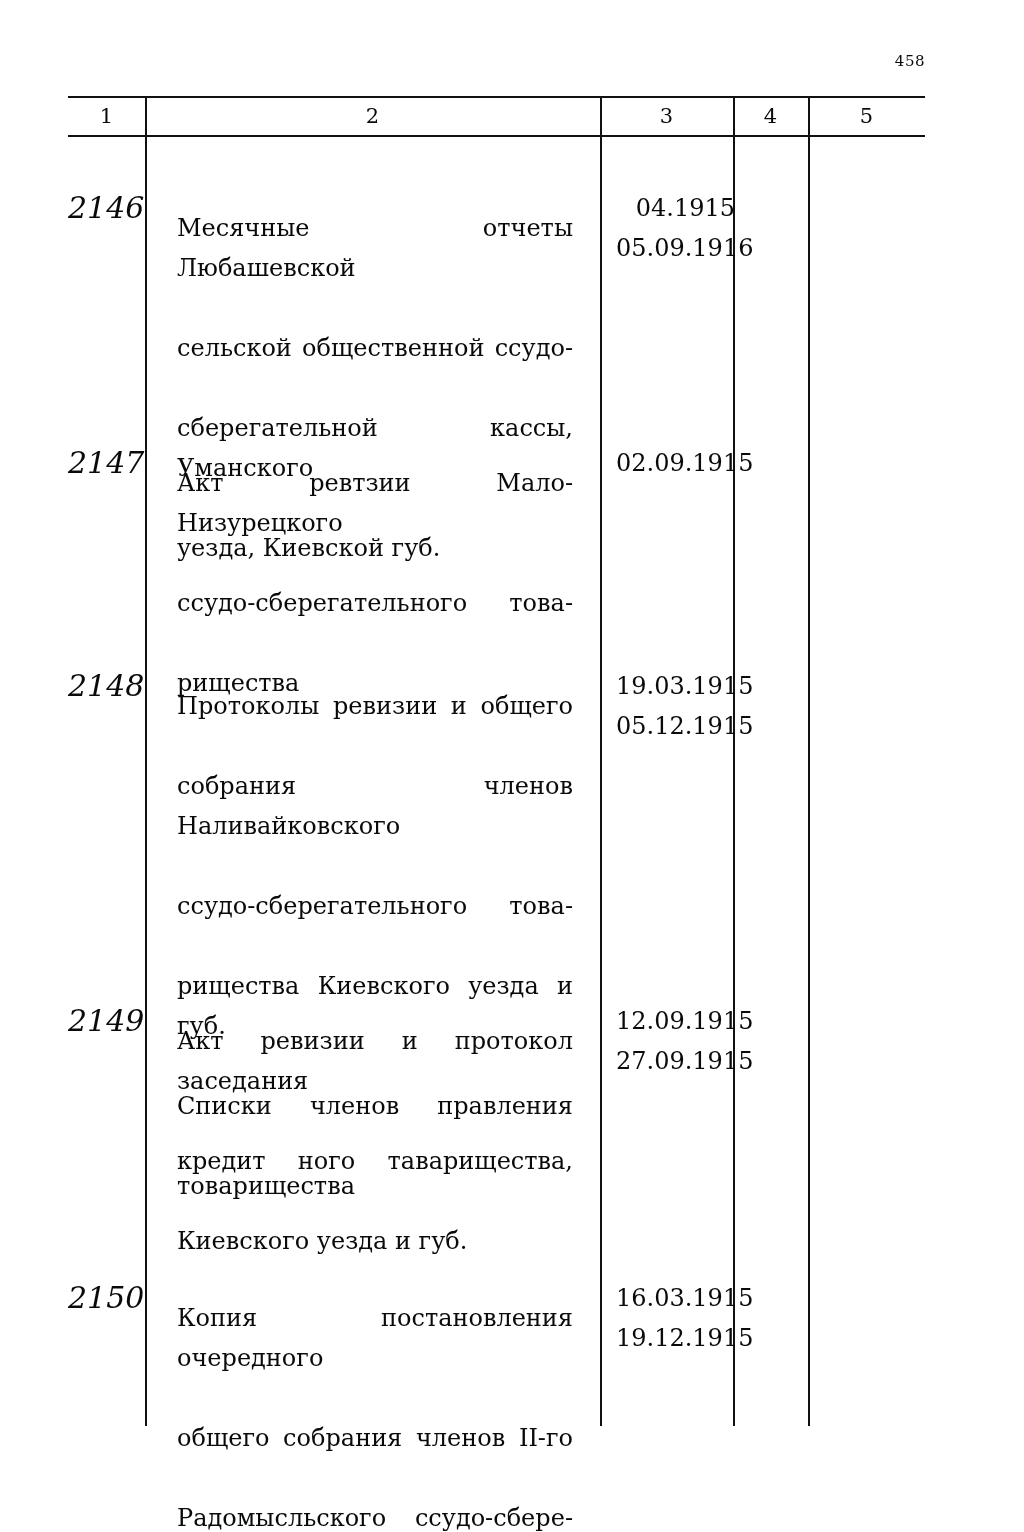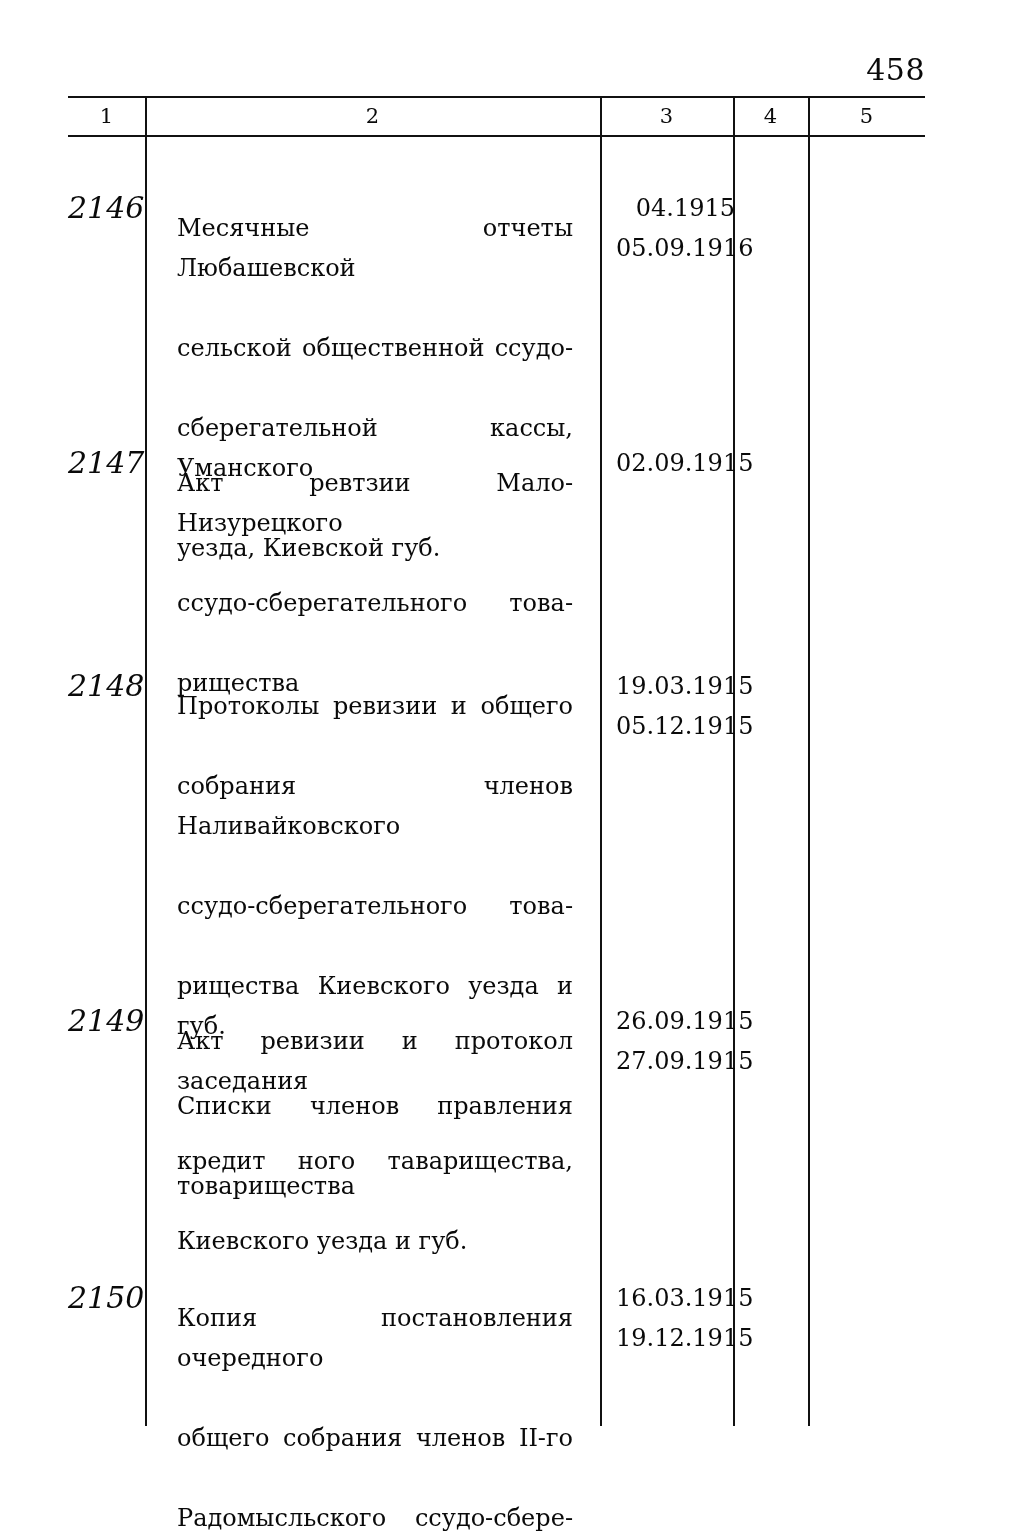--- a/index.html
+++ b/index.html
@@ -16,21 +16,21 @@
     overflow: hidden;
   }
 
   
   #page-number {
     position: absolute;
     top: 52px;
     left: 0;
     width: 925px;
     text-align: right;
-    font-size: 30px;
+    font-size: 15px;
     letter-spacing: 0.5px;
   }
 
   
   #catalog-table {
     position: absolute;
     left: 68px;
     top: 96px;
     width: 857px;
   }
@@ -210,21 +210,21 @@
   </div>
 
   <div class="row" id="row-2149">
     <div class="col-num">2149</div>
     <div class="col-title">
       <p class="justify-all">Акт ревизии и протокол заседания</p>
       <p class="justify-all">кредит ного таварищества,</p>
       <p class="last">Киевского уезда и губ.</p>
     </div>
     <div class="col-dates">
-      <span>26.09.1915</span>
+      <span>12.09.1915</span>
       <span>27.09.1915</span>
     </div>
   </div>
 
   <div class="row" id="row-2150">
     <div class="col-num">2150</div>
     <div class="col-title">
       <p class="justify-all">Копия постановления очередного</p>
       <p class="justify-all">общего собрания членов II-го</p>
       <p class="justify-all">Радомысльского ссудо-сбере-</p>

